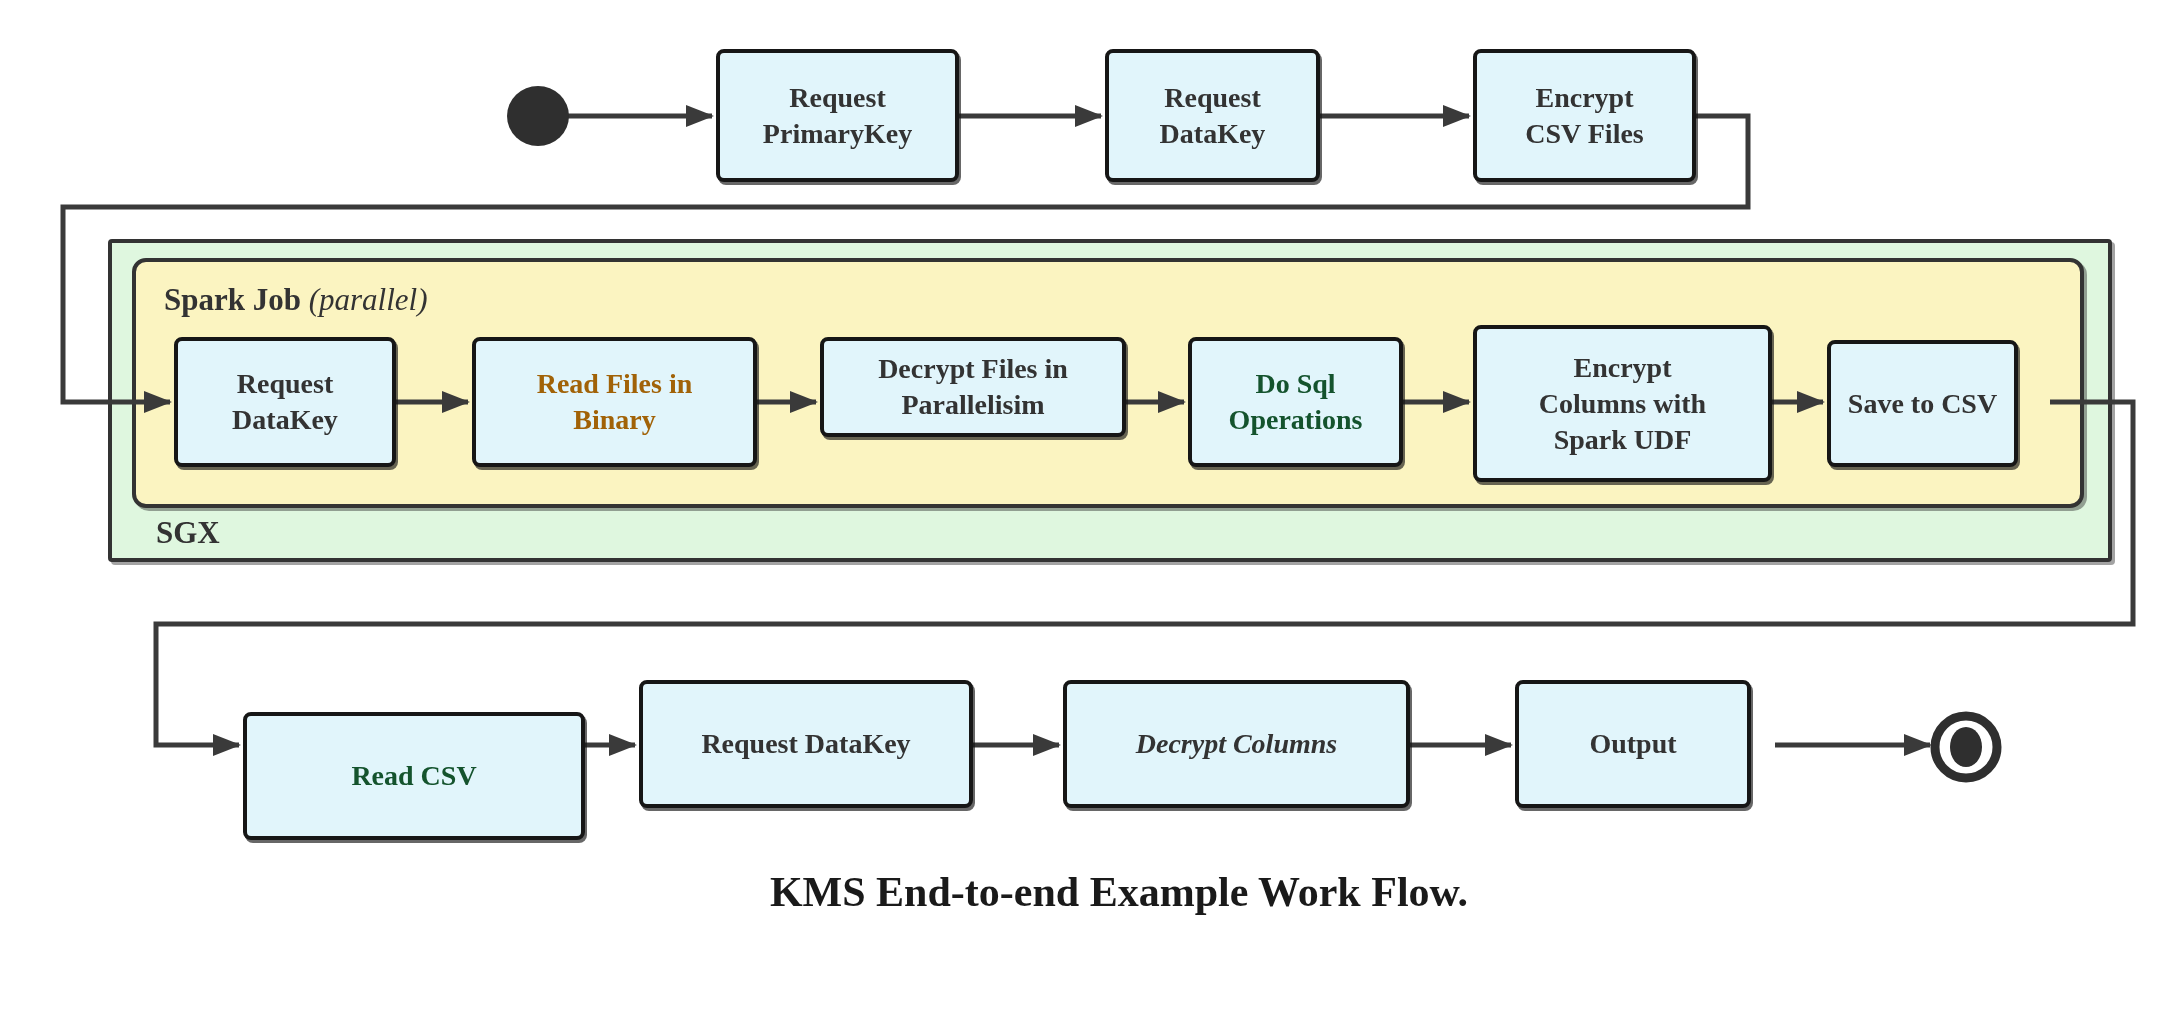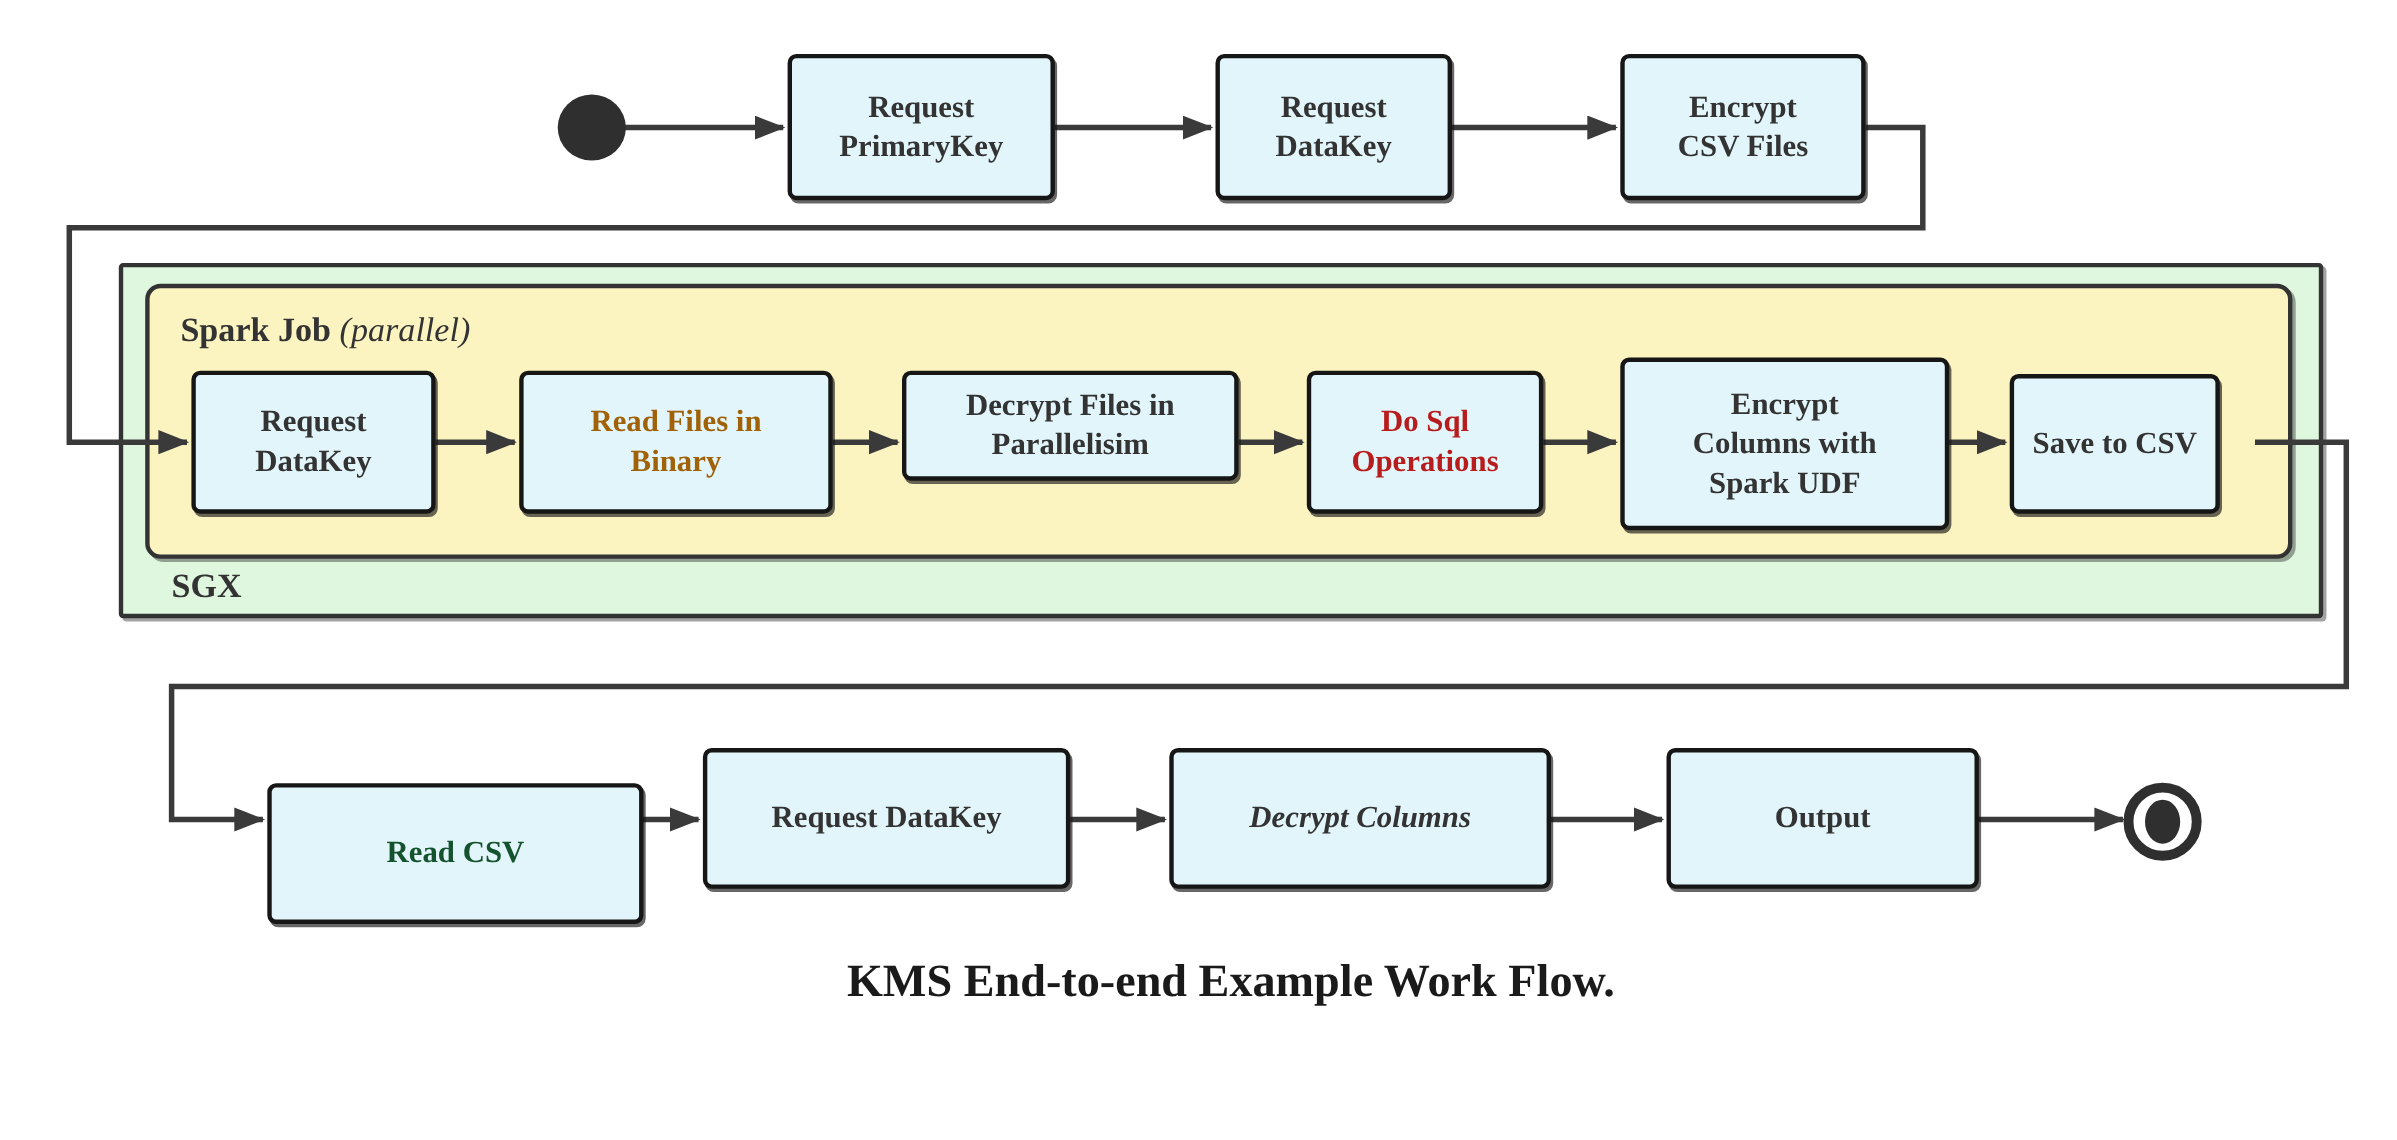--- a/index.html
+++ b/index.html
@@ -108,40 +108,40 @@
         <div>DataKey</div>
       </div>
       <div class="node" style="left: 472px; top: 337px; width: 285px; height: 130px; background: rgb(225, 245, 251); border-color: rgb(22, 22, 22); color: #a16207;">
         <div>Read Files in</div>
         <div>Binary</div>
       </div>
       <div class="node" style="left: 820px; top: 337px; width: 306px; height: 100px; background: rgb(225, 245, 251); border-color: rgb(22, 22, 22); color: rgb(51, 51, 51);">
         <div>Decrypt Files in</div>
         <div>Parallelisim</div>
       </div>
-      <div class="node" style="left: 1188px; top: 337px; width: 215px; height: 130px; background: rgb(225, 245, 251); border-color: rgb(22, 22, 22); color: #b91c1c; text-align: center;">
+      <div class="node" style="left: 1188px; top: 337px; width: 215px; height: 130px; background: rgb(225, 245, 251); border-color: rgb(22, 22, 22); color: #14532d; text-align: center;">
         <div>Do Sql</div>
         <div>Operations</div>
       </div>
       <div class="node" style="left: 1473px; top: 325px; width: 299px; height: 157px; background: rgb(225, 245, 251); border-color: rgb(22, 22, 22); color: rgb(51, 51, 51);">
         <div>Encrypt</div>
         <div>Columns with</div>
         <div>Spark UDF</div>
       </div>
       <div class="node" style="left: 1827px; top: 340px; width: 191px; height: 127px; background: rgb(225, 245, 251); border-color: rgb(22, 22, 22); color: rgb(51, 51, 51);">
         <div>Save to CSV</div>
       </div>
       <div class="node" style="left: 243px; top: 680px; width: 342px; height: 128px; background: rgb(225, 245, 251); border-color: rgb(22, 22, 22); color: #14532d; margin-top: 32px;">
         <div>Read CSV</div>
       </div>
       <div class="node" style="left: 639px; top: 680px; width: 334px; height: 128px; background: rgb(225, 245, 251); border-color: rgb(22, 22, 22); color: rgb(51, 51, 51);">
         <div>Request DataKey</div>
       </div>
       <div class="node" style="left: 1063px; top: 680px; width: 347px; height: 128px; background: rgb(225, 245, 251); border-color: rgb(22, 22, 22); color: rgb(51, 51, 51); font-style: italic;">
         <div>Decrypt Columns</div>
       </div>
-      <div class="node" style="left: 1515px; top: 680px; width: 284px; height: 128px; background: rgb(225, 245, 251); border-color: rgb(22, 22, 22); color: rgb(51, 51, 51);">
+      <div class="node" style="left: 1515px; top: 680px; width: 236px; height: 128px; background: rgb(225, 245, 251); border-color: rgb(22, 22, 22); color: rgb(51, 51, 51);">
         <div>Output</div>
       </div>
     </div>
 
   <div id="caption">KMS End-to-end Example Work Flow.</div>
 </div>
 
 </body></html>

